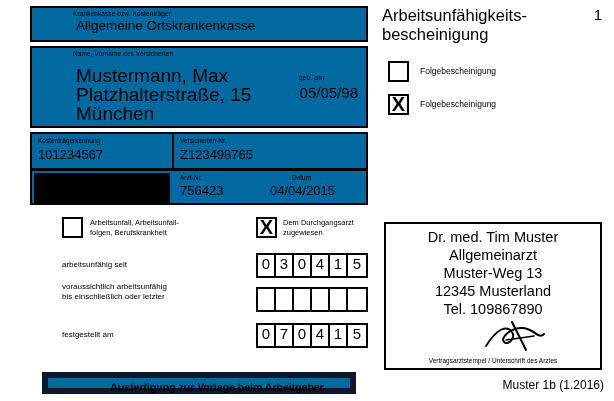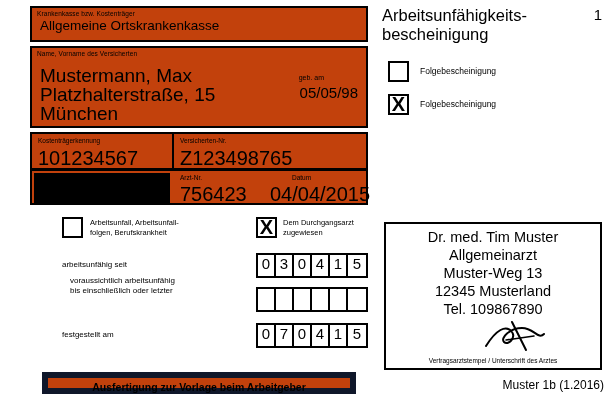--- a/index.html
+++ b/index.html
@@ -27,21 +27,22 @@
     left: 30px;
     top: 6px;
     width: 338px;
     height: 383px;
   }
 
   .box {
     border: 2px solid #000;
     box-sizing: border-box;
     position: absolute;
-    background: #c2410c;
+    background: #0369a1;
+    padding-left: 36px;
   }
 
   
   .kasse-box {
     left: 0;
     top: 0;
     width: 338px;
     height: 36px;
   }
   .tiny-label {
@@ -101,21 +102,21 @@
     height: 100%;
     background: #000;
   }
   .kt-label {
     position: absolute;
     font-size: 6.5px;
     white-space: nowrap;
   }
   .kt-value {
     position: absolute;
-    font-size: 20px;
+    font-size: 13px;
     white-space: nowrap;
   }
 
   
   .arzt-box {
     left: 0;
     top: 163px;
     width: 338px;
     height: 36px;
   }
@@ -324,21 +325,21 @@
     </div>
     <div class="datebox" style="left:226px; top:247px;">
       <div class="cell">0</div>
       <div class="cell">3</div>
       <div class="cell">0</div>
       <div class="cell">4</div>
       <div class="cell">1</div>
       <div class="cell">5</div>
     </div>
 
-    <div class="mid-label" style="left:32px; top:270px;margin-left:8px;">
+    <div class="mid-label" style="left:32px; top:276px;">
       <div>voraussichtlich arbeitsunfähig</div>
       <div>bis einschließlich oder letzter</div>
     </div>
     <div class="datebox" style="left:226px; top:281px;">
       <div class="cell"></div>
       <div class="cell"></div>
       <div class="cell"></div>
       <div class="cell"></div>
       <div class="cell"></div>
       <div class="cell"></div>

